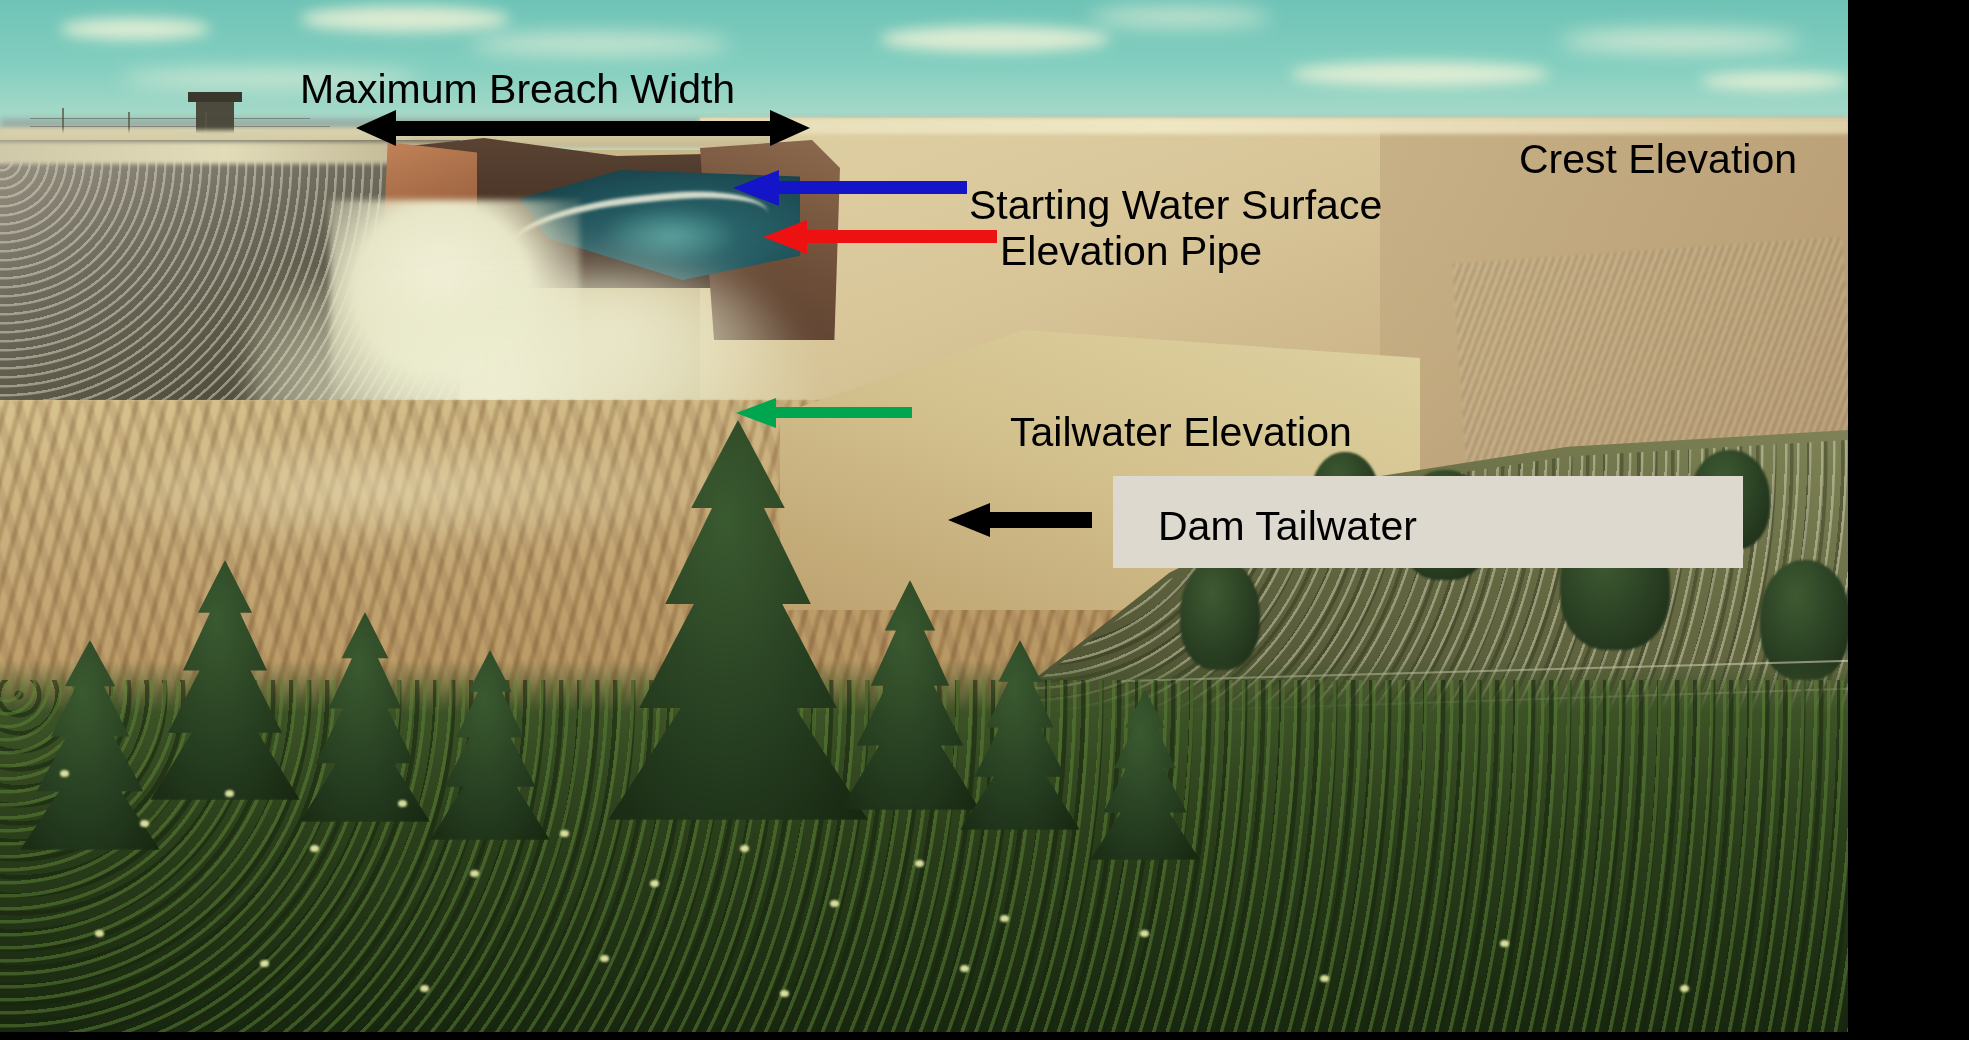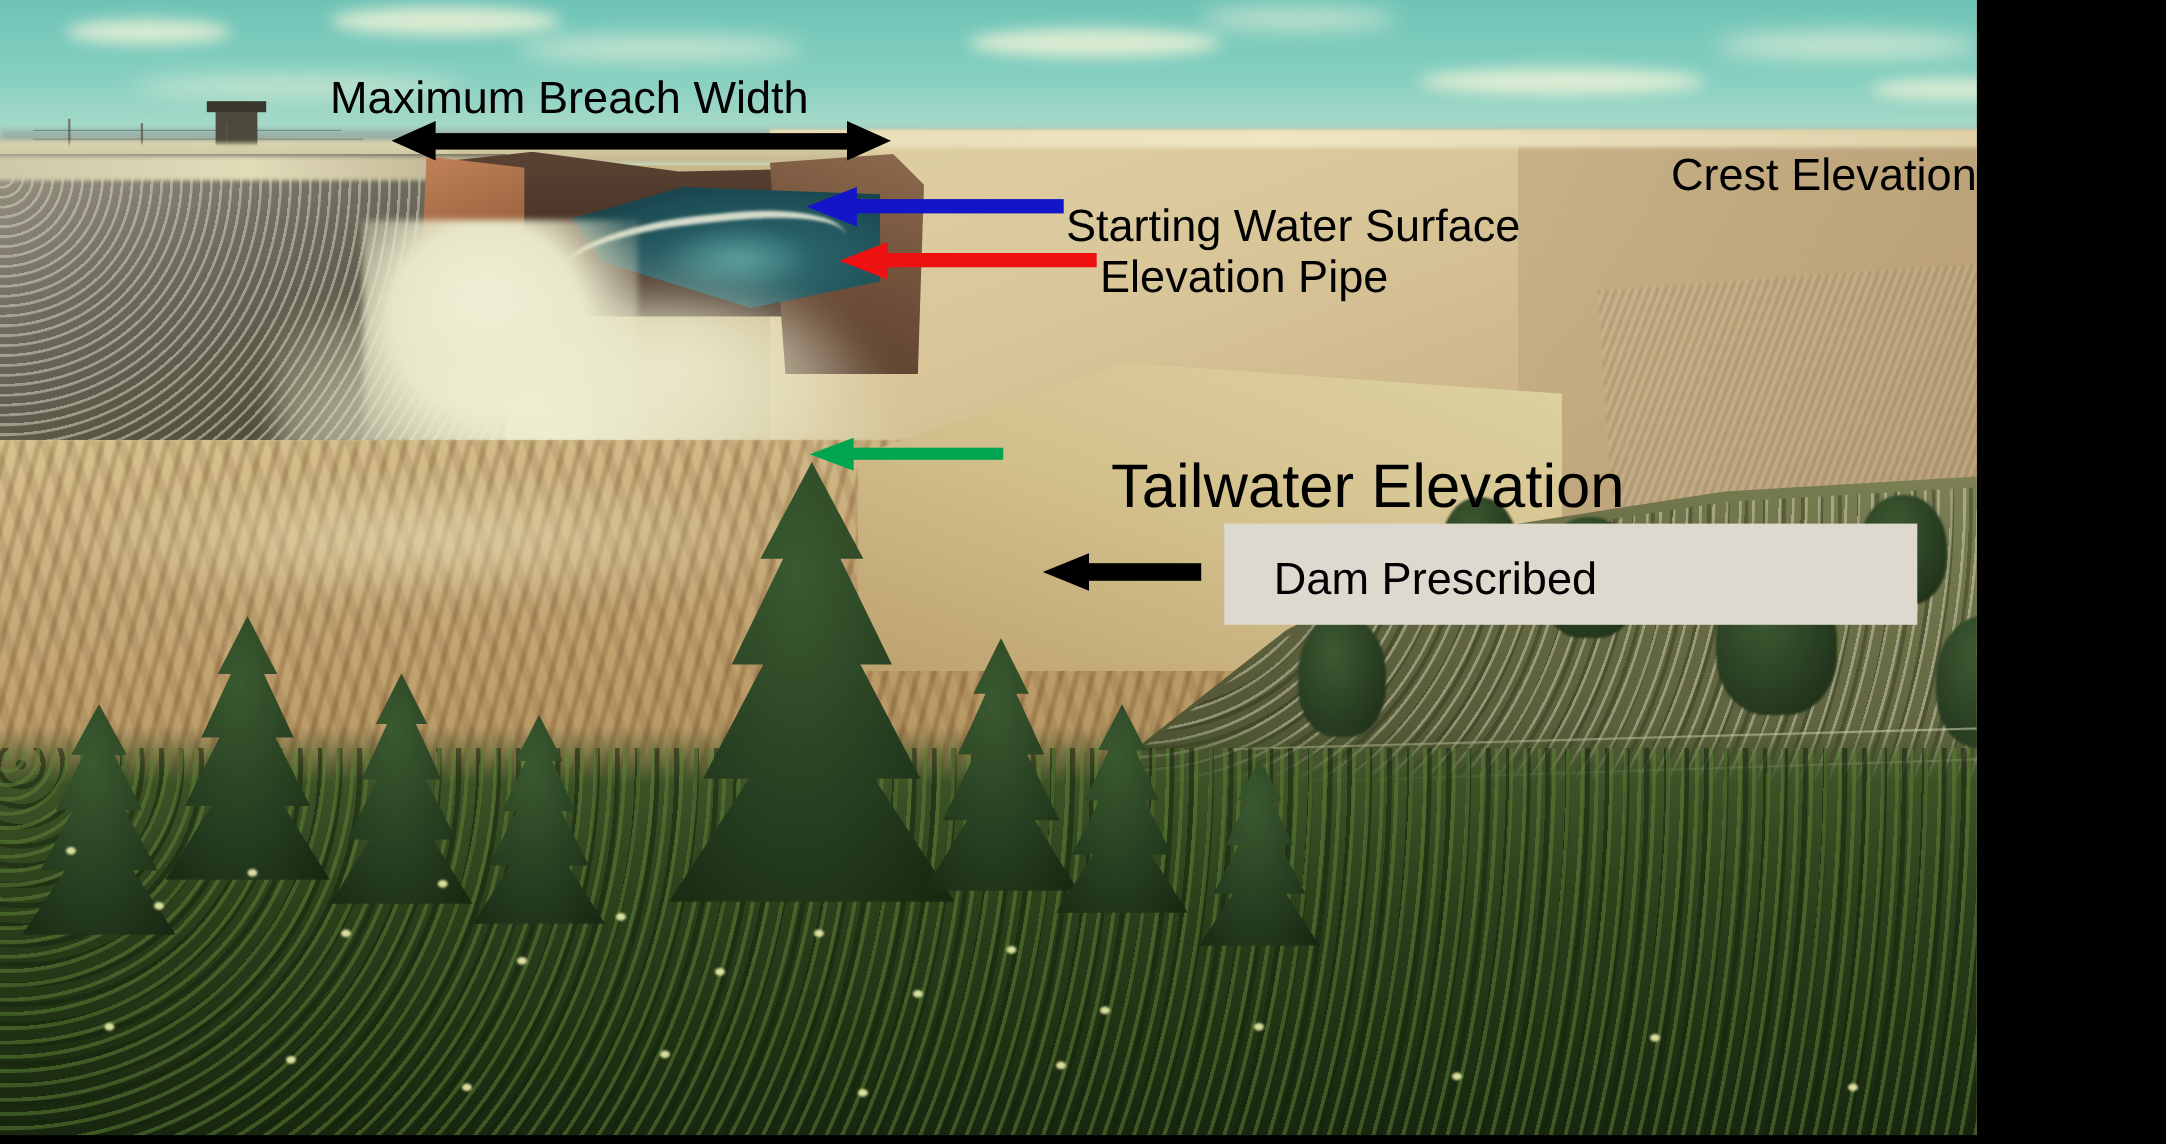--- a/index.html
+++ b/index.html
@@ -1,20 +1,20 @@
 <!DOCTYPE html>
 <html><head>
 <meta charset="utf-8">
 <title>Dam Breach Annotated Photo</title>
 <style>
   html,body{margin:0;padding:0;background:#000;}
   body{width:1969px;height:1040px;overflow:hidden;
        font-family:"Liberation Sans","DejaVu Sans",sans-serif;}
 
-  #stage{position:relative;width:1797px;height:1040px;background:#000;overflow:hidden;text-align:right;}
+  #stage{position:relative;width:1969px;height:1040px;background:#000;overflow:hidden;text-align:right;}
 
   
   #photo{position:absolute;left:0;top:0;width:1848px;height:1032px;overflow:hidden;
          background:#c9b98a;}
 
   
   .sky{position:absolute;left:0;top:0;width:100%;height:150px;
        background:linear-gradient(#6ec3b6 0%,#84cfc0 45%,#a9dac9 80%,#c2e0cb 100%);}
   .cloud{position:absolute;background:#eef2d7;border-radius:50%;filter:blur(7px);opacity:.85;}
   .cloud2{position:absolute;background:#f3f4dd;border-radius:50%;filter:blur(10px);opacity:.7;}
@@ -132,21 +132,21 @@
   
   .arrow{position:absolute;}
 
   
   .lbl{position:absolute;color:#000;font-weight:400;white-space:nowrap;
        font-family:"Liberation Sans","DejaVu Sans",sans-serif;}
   #lbl-breach{left:300px;top:66px;font-size:41px;}
   #lbl-crest{left:1519px;top:136px;font-size:41px;}
   #lbl-sws{left:969px;top:182px;font-size:41px;}
   #lbl-pipe{left:1000px;top:228px;font-size:41px;}
-  #lbl-tail{left:1010px;top:409px;font-size:56px;}
+  #lbl-tail{left:1010px;top:409px;font-size:41px;}
   #box-dam{position:absolute;left:1113px;top:476px;width:630px;height:92px;
     background:#ddd9ce;}
   #lbl-dam{left:1158px;top:503px;font-size:41px;}
 
   
   #bar-right{position:absolute;left:1848px;top:0;width:121px;height:1040px;background:#000;}
   #bar-bottom{position:absolute;left:0;top:1032px;width:1969px;height:8px;background:#000;}
 </style>
 </head>
 <body>
@@ -280,20 +280,20 @@
       <rect x="44" y="16" width="108" height="16" fill="#000"></rect>
     </svg>
 
     <div id="box-dam"></div>
 
     <div class="lbl" id="lbl-breach">Maximum Breach Width</div>
     <div class="lbl" id="lbl-sws">Starting Water Surface</div>
     <div class="lbl" id="lbl-crest">Crest Elevation</div>
     <div class="lbl" id="lbl-pipe">Elevation Pipe</div>
     <div class="lbl" id="lbl-tail">Tailwater Elevation</div>
-    <div class="lbl" id="lbl-dam">Dam Prescribed</div>
+    <div class="lbl" id="lbl-dam">Dam Tailwater</div>
 
   </div>
 
   <div id="bar-right"></div>
   <div id="bar-bottom"></div>
 
 </div>
 
 </body></html>

